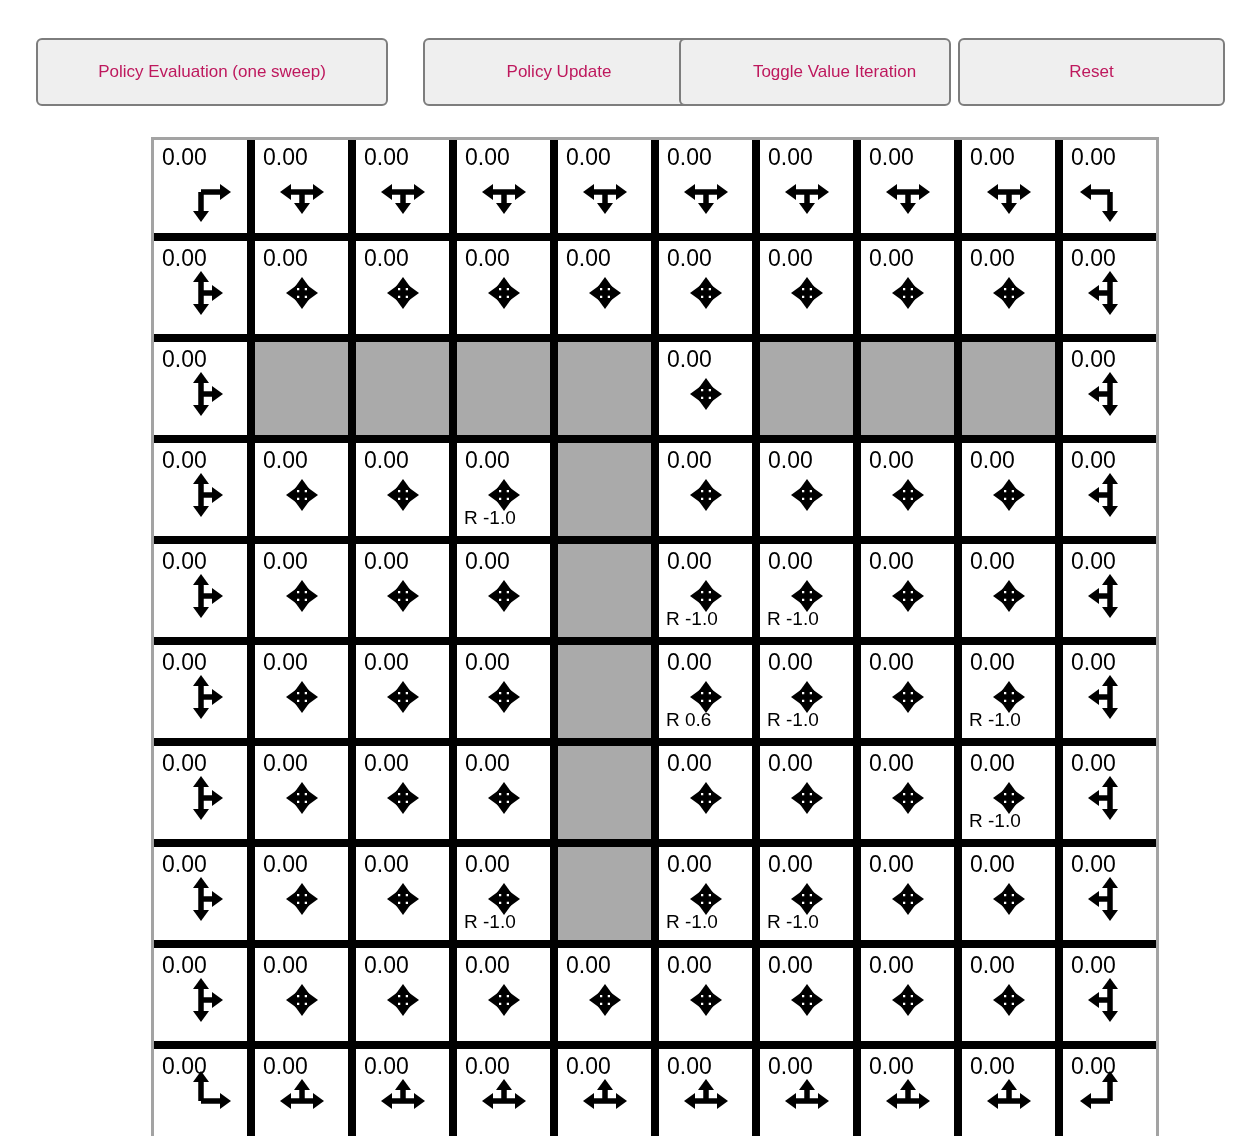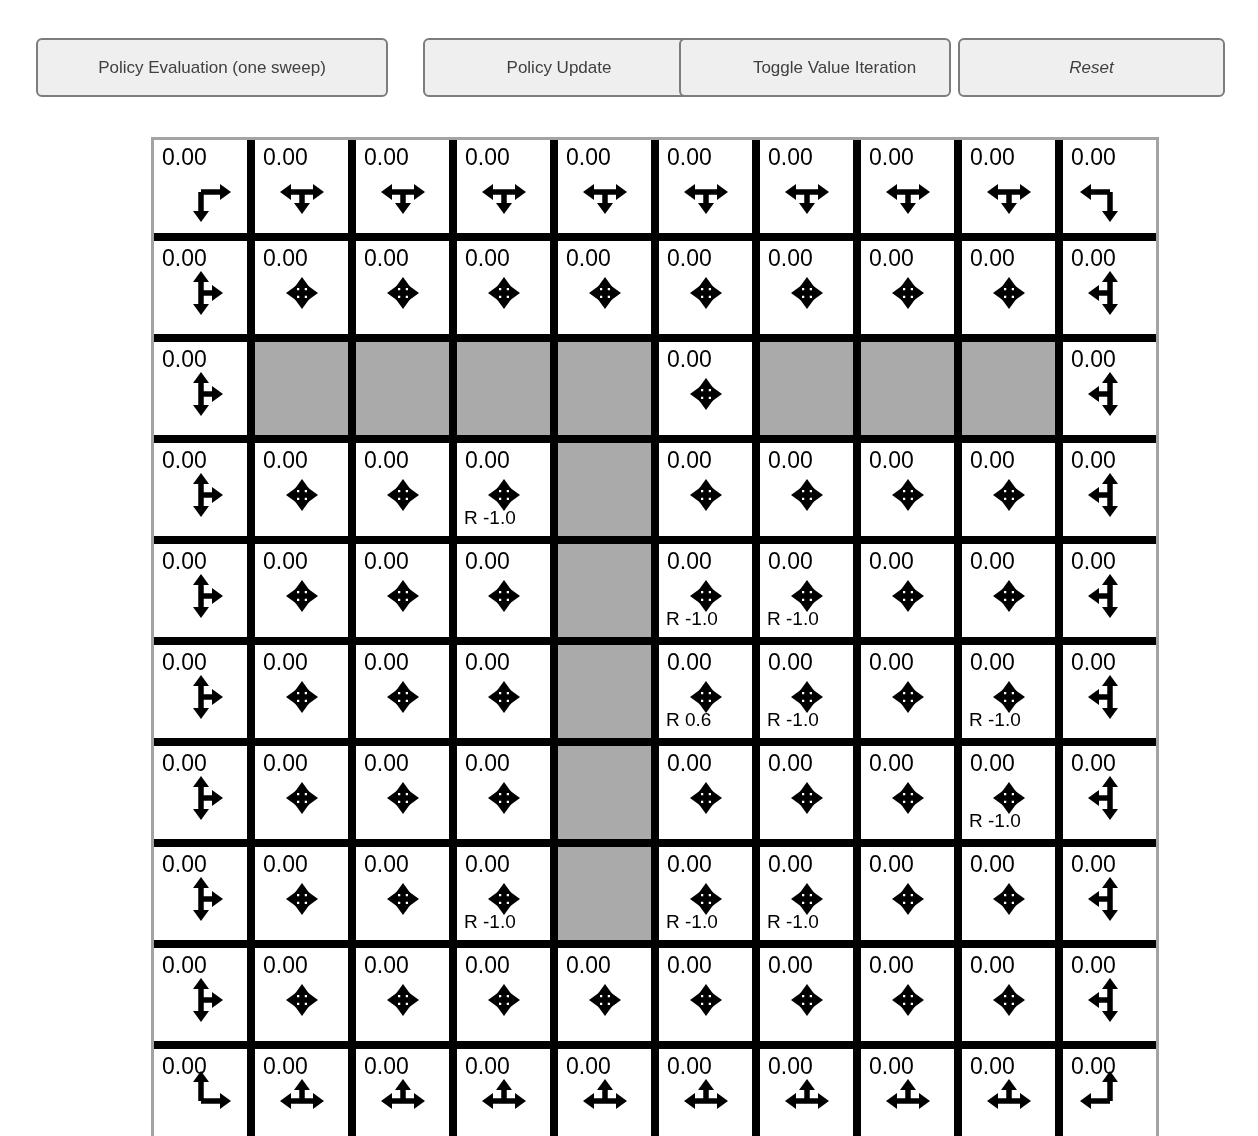--- a/index.html
+++ b/index.html
@@ -2,30 +2,30 @@
 <html><head>
 <meta charset="utf-8">
 <style>
   html,body { margin:0; padding:0; }
   body {
     width:1258px; height:1136px; background:#ffffff; overflow:hidden;
     font-family:"Liberation Sans", sans-serif; color:#000;
     position:relative;
   }
   .btn {
-    position:absolute; top:38px; height:59px; box-sizing:border-box;
+    position:absolute; top:38px; height:68px; box-sizing:border-box;
     background:#efefef; border:2px solid #7d7d7d; border-radius:6px;
     display:flex; align-items:center; justify-content:center;
-    font-size:17px; color:#404040; cursor:pointer;
+    font-size:17px; color:#be185d; cursor:pointer;
     font-family:"Liberation Sans", sans-serif;
   }
   #btn-0 { left:36px;  width:352px; }
   #btn-1 { left:399px; width:272px;margin-left:24px; }
   #btn-2 { left:679px; width:272px;padding-left:45px; }
-  #btn-3 { left:958px; width:267px;font-style:italic; }
+  #btn-3 { left:958px; width:267px; }
   #grid {
     position:absolute; left:151px; top:137px;
     display:grid; grid-template-columns:repeat(10,93px); grid-auto-rows:93px;
     gap:8px; background:#000; border:3px solid #a3a3a3;
   }
   .cell { position:relative; background:#fff; }
   .cell.wall { background:#aaaaaa; }
   .val {
     position:absolute; left:8px; top:5px;
     font-size:23px; line-height:1.1; white-space:nowrap;

